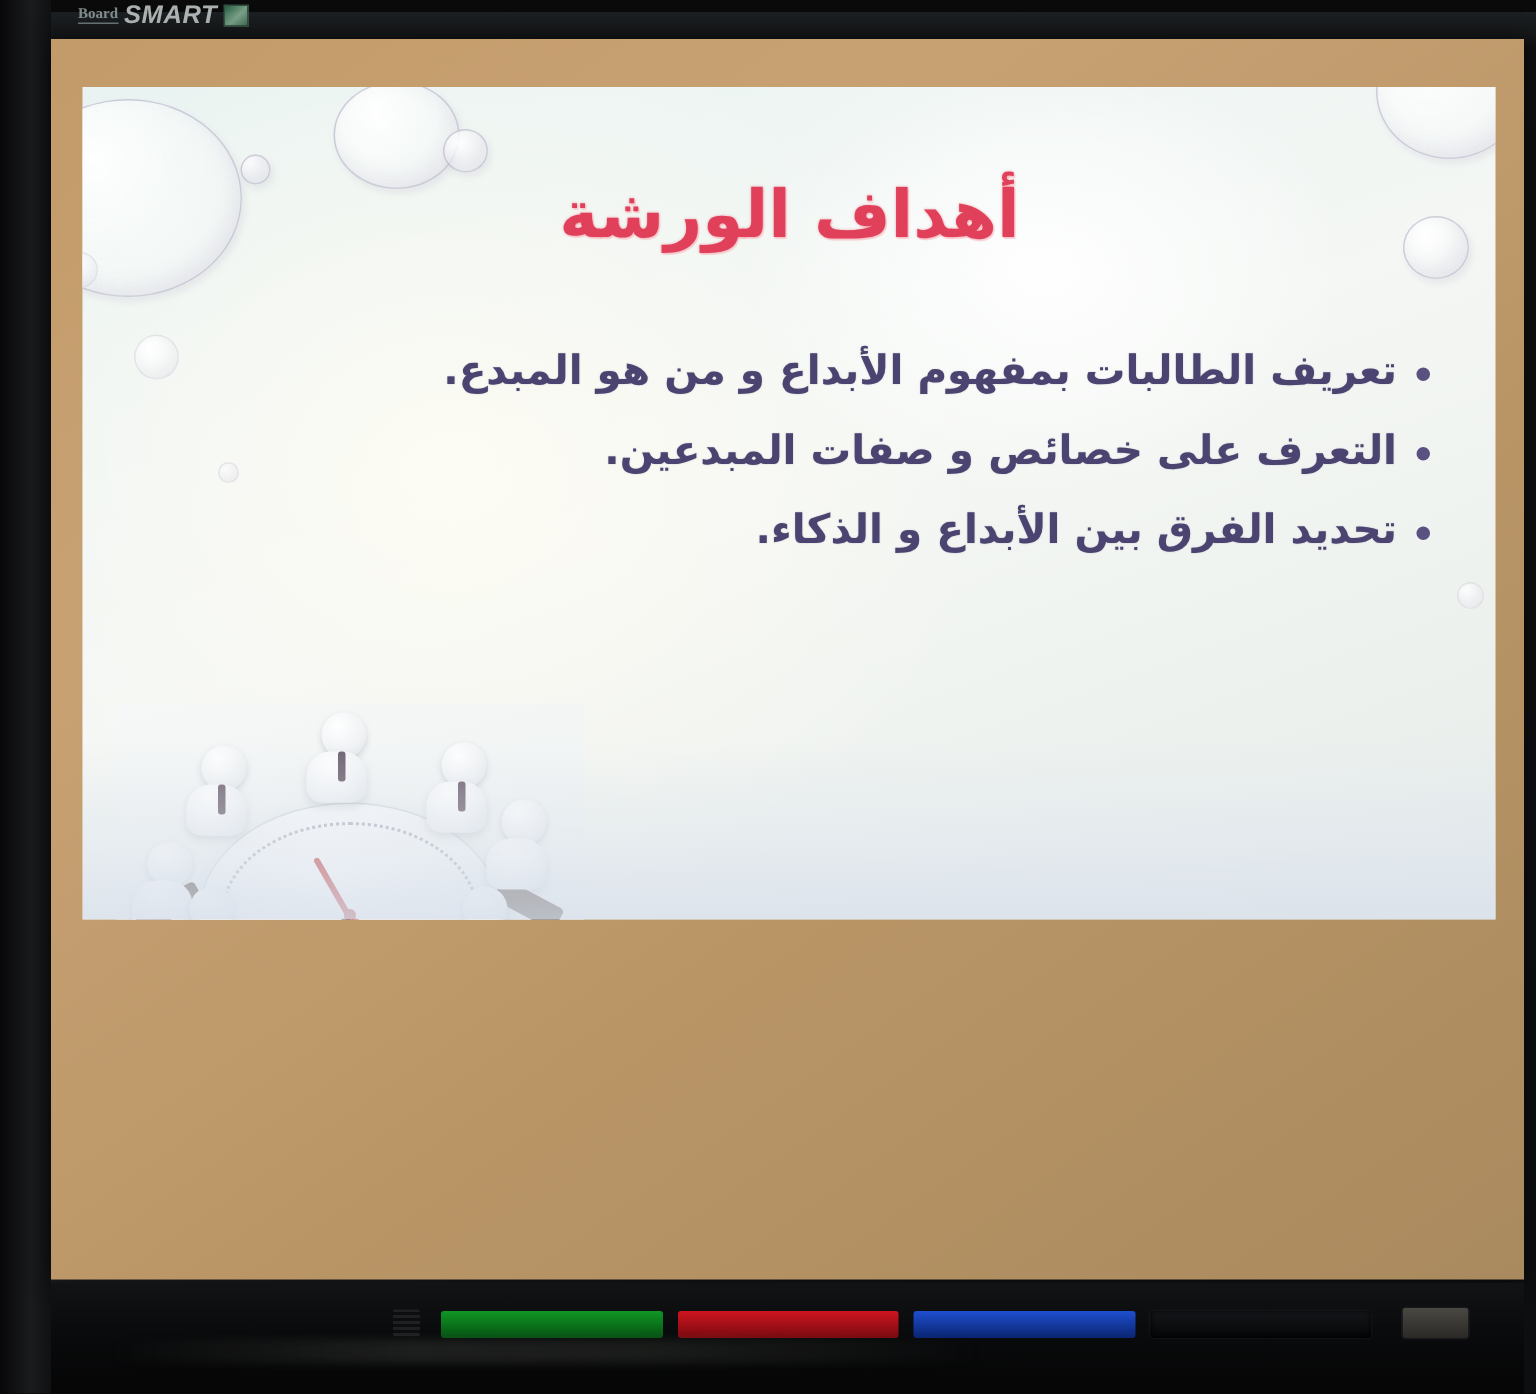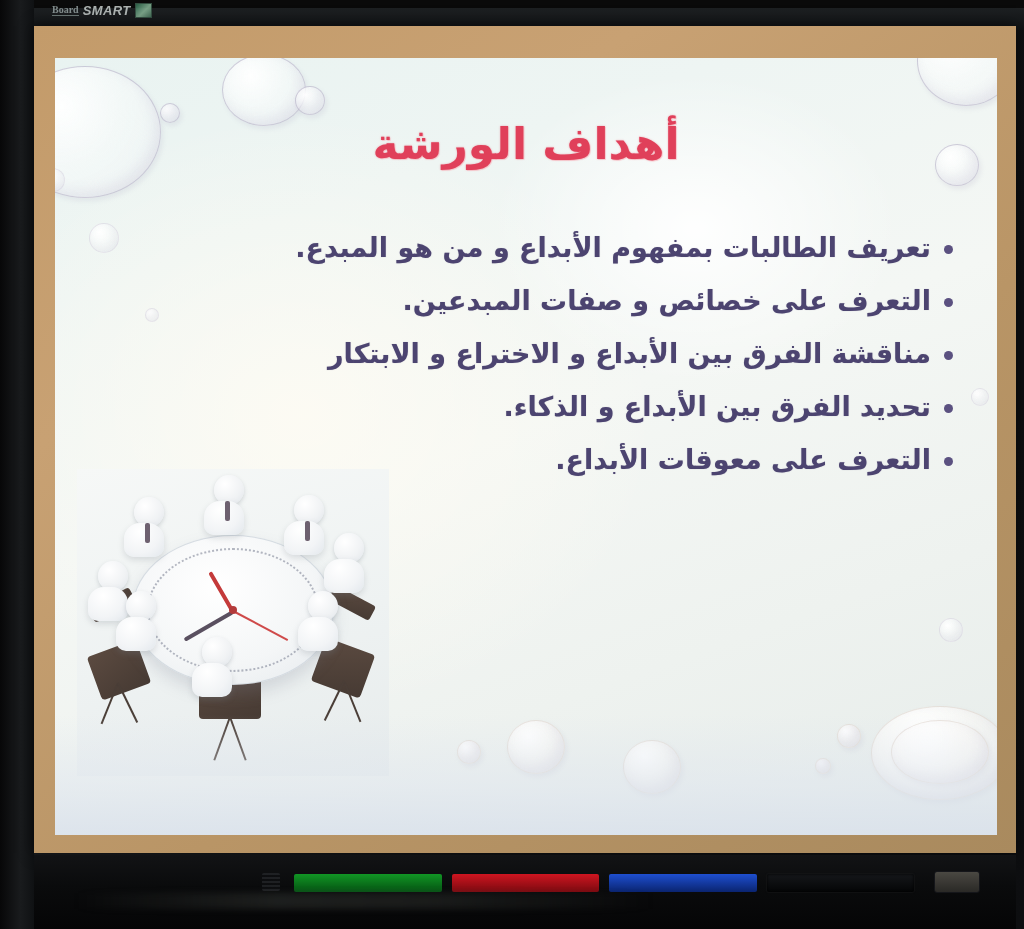--- a/index.html
+++ b/index.html
@@ -35,39 +35,39 @@
     position:absolute;left:52px;top:1px;height:18px;
     display:flex;align-items:center;gap:4px;
     opacity:.82;
   }
   #smart-logo .mark{
     width:15px;height:13px;
     background:linear-gradient(135deg,#2f6f52 0%,#8fbf9f 55%,#4d7d63 100%);
     border:1px solid #3c5d4c;
   }
   #smart-logo .smart{
-    color:#cfd6d4;font-size:13px;font-weight:bold;letter-spacing:.4px;
+    color:#cfd6d4;font-size:17px;font-weight:bold;letter-spacing:.4px;
     font-family:"Liberation Sans",sans-serif;font-style:italic;
   }
   #smart-logo .board{
     color:#9aa6a6;font-size:10px;font-weight:bold;
     font-family:"Liberation Serif",serif;
     border-bottom:1px solid #7d8a88;
   }
 
   
   #frame{
     position:absolute;left:34px;top:26px;width:982px;height:827px;
     background:linear-gradient(145deg,#c39b6a 0%,#c8a173 28%,#b99566 62%,#a98a5e 100%);
     box-shadow:0 0 14px rgba(0,0,0,.55);
   }
 
   
   #slide{
-    position:absolute;left:21px;top:32px;width:942px;height:777px;
+    position:absolute;left:21px;top:32px;width:942px;height:555px;
     background:
       radial-gradient(ellipse 330px 250px at 68% 22%, rgba(255,255,255,.95) 0%, rgba(255,255,255,0) 62%),
       radial-gradient(ellipse 520px 430px at 26% 46%, rgba(255,252,243,.80) 0%, rgba(255,252,243,0) 70%),
       linear-gradient(160deg,#e9f3f1 0%,#eef5f3 22%,#f4f7f4 48%,#eef2ef 74%,#e6ecea 100%);
     overflow:hidden;
   }
   
   #slide::after{
     content:"";position:absolute;left:0;bottom:0;width:100%;height:120px;
     background:linear-gradient(180deg,rgba(224,232,240,0) 0%,rgba(222,229,238,.55) 60%,rgba(216,224,235,.8) 100%);
@@ -251,23 +251,21 @@
       <div class="bubble warm" style="left:782px;top:666px;width:22px;height:22px;"></div>
       <div class="bubble warm" style="left:760px;top:700px;width:14px;height:14px;"></div>
       <div class="bubble warm" style="left:816px;top:648px;width:136px;height:92px;"></div>
       <div class="bubble warm" style="left:836px;top:662px;width:96px;height:62px;"></div>
 
       <div id="title">أهداف الورشة</div>
 
       <ul id="bullets">
           <li>تعريف الطالبات بمفهوم الأبداع و من هو المبدع.</li>
           <li>التعرف على خصائص و صفات المبدعين.</li>
-          <li>مناقشة الفرق بين الأبداع و الاختراع و الابتكار</li>
           <li>تحديد الفرق بين الأبداع و الذكاء.</li>
-          <li>التعرف على معوقات الأبداع.</li>
         </ul>
 
       <div id="clock-image">
 
         <div class="chair" style="left:12px;top:128px;width:46px;height:16px;transform:rotate(-28deg);"></div>
         <div class="chair" style="left:16px;top:178px;width:52px;height:46px;transform:rotate(-20deg);border-radius:4px;"></div>
         <div class="chair-leg" style="left:40px;top:214px;height:44px;transform:rotate(22deg);"></div>
         <div class="chair-leg" style="left:40px;top:214px;height:44px;transform:rotate(-26deg);"></div>
 
         <div class="chair" style="left:252px;top:126px;width:46px;height:16px;transform:rotate(28deg);"></div>

